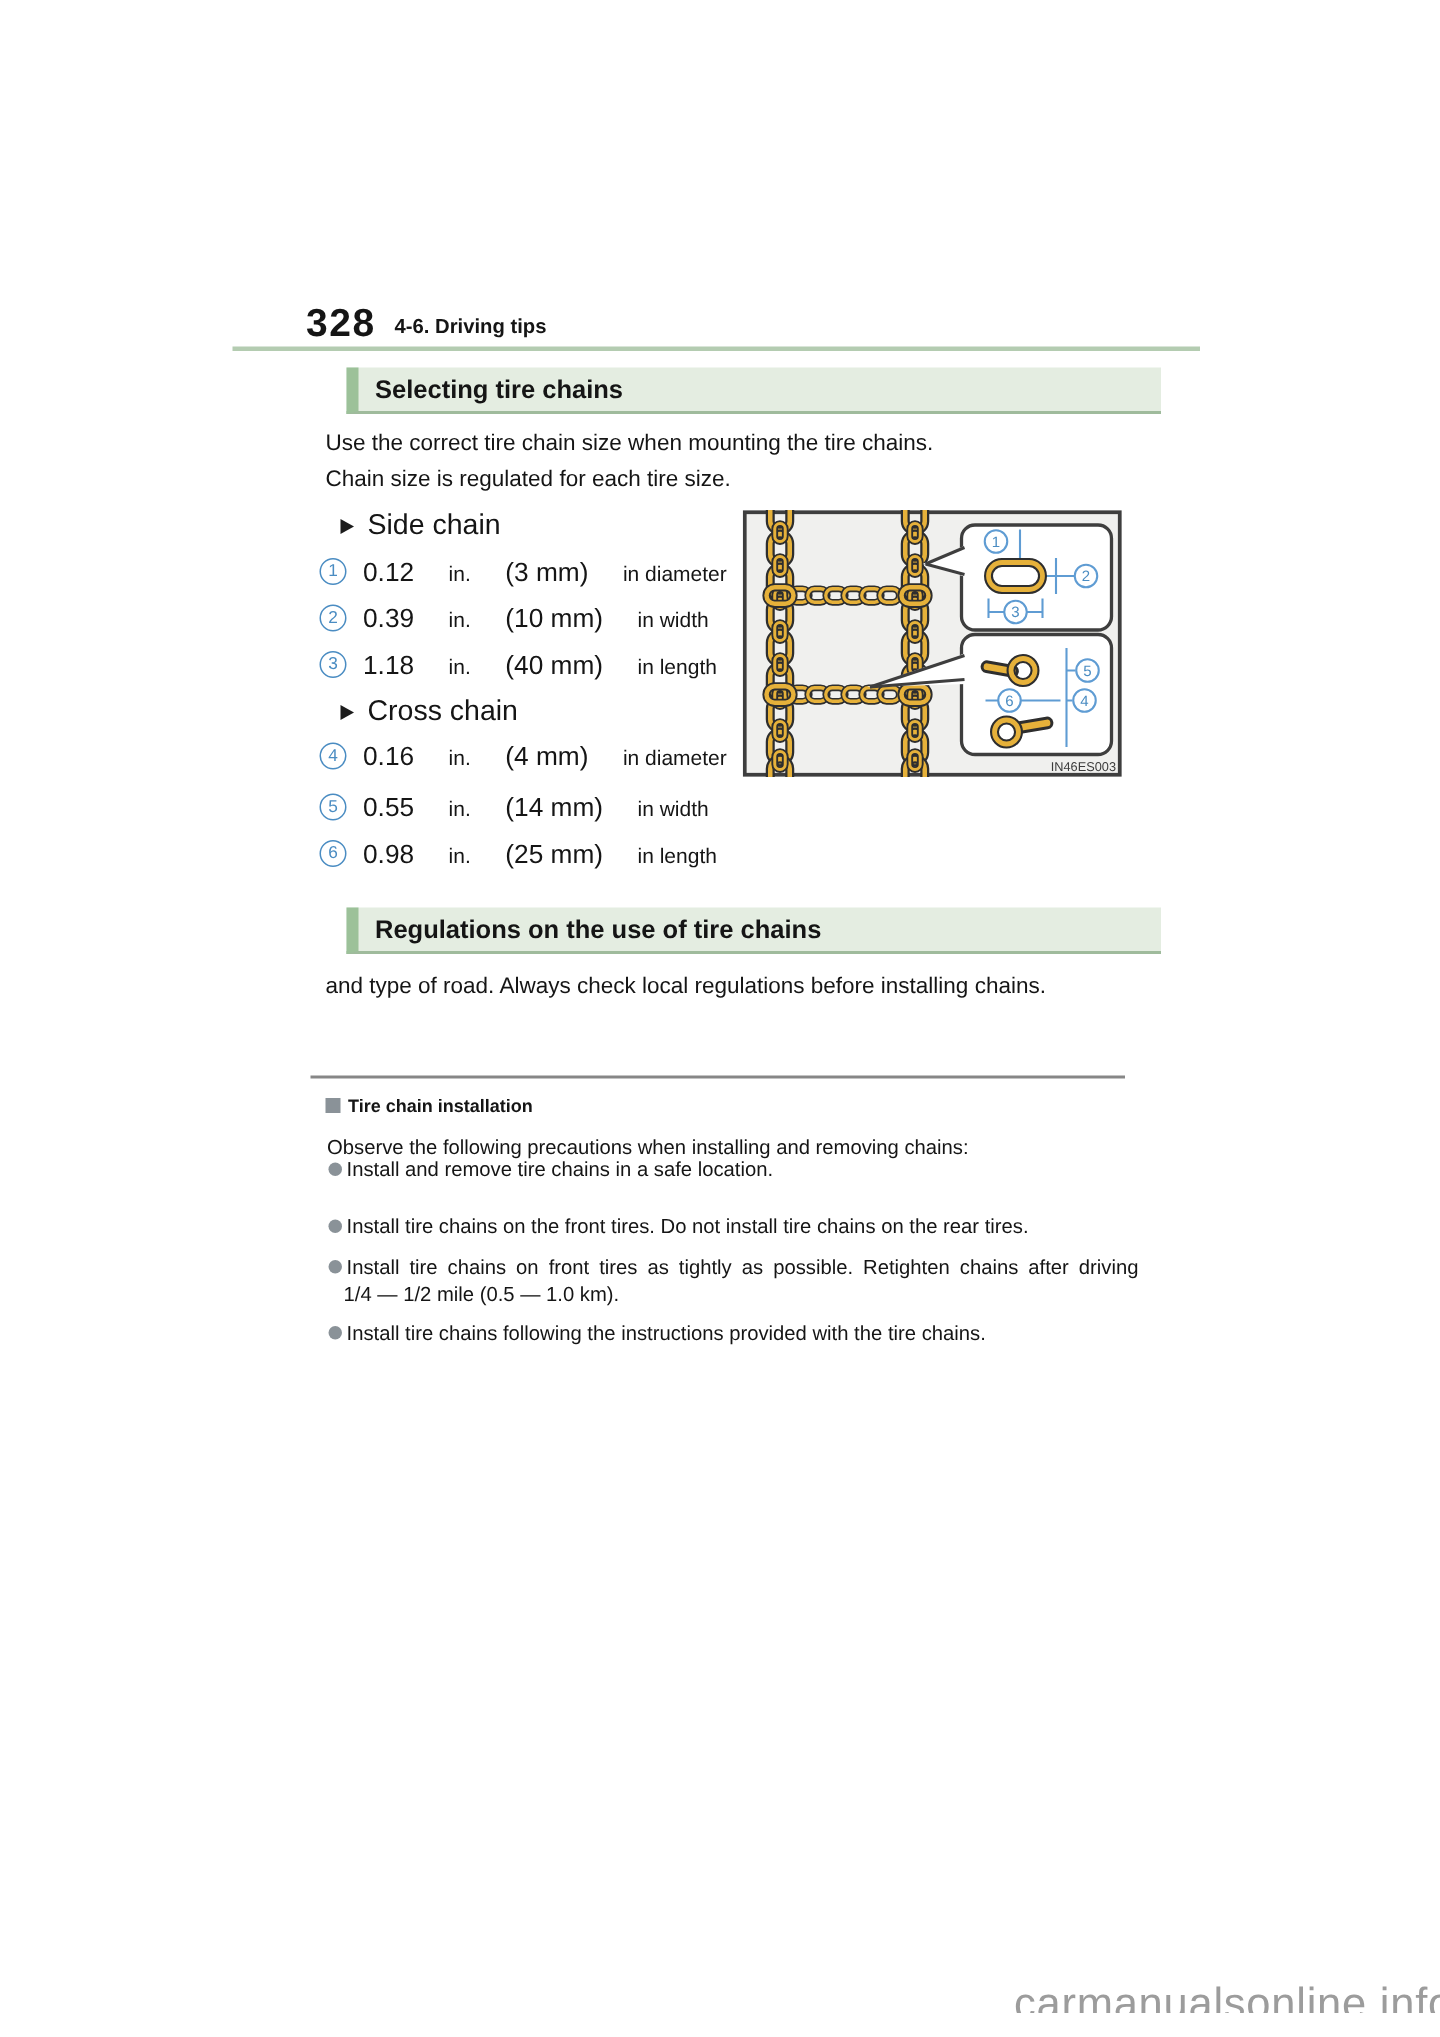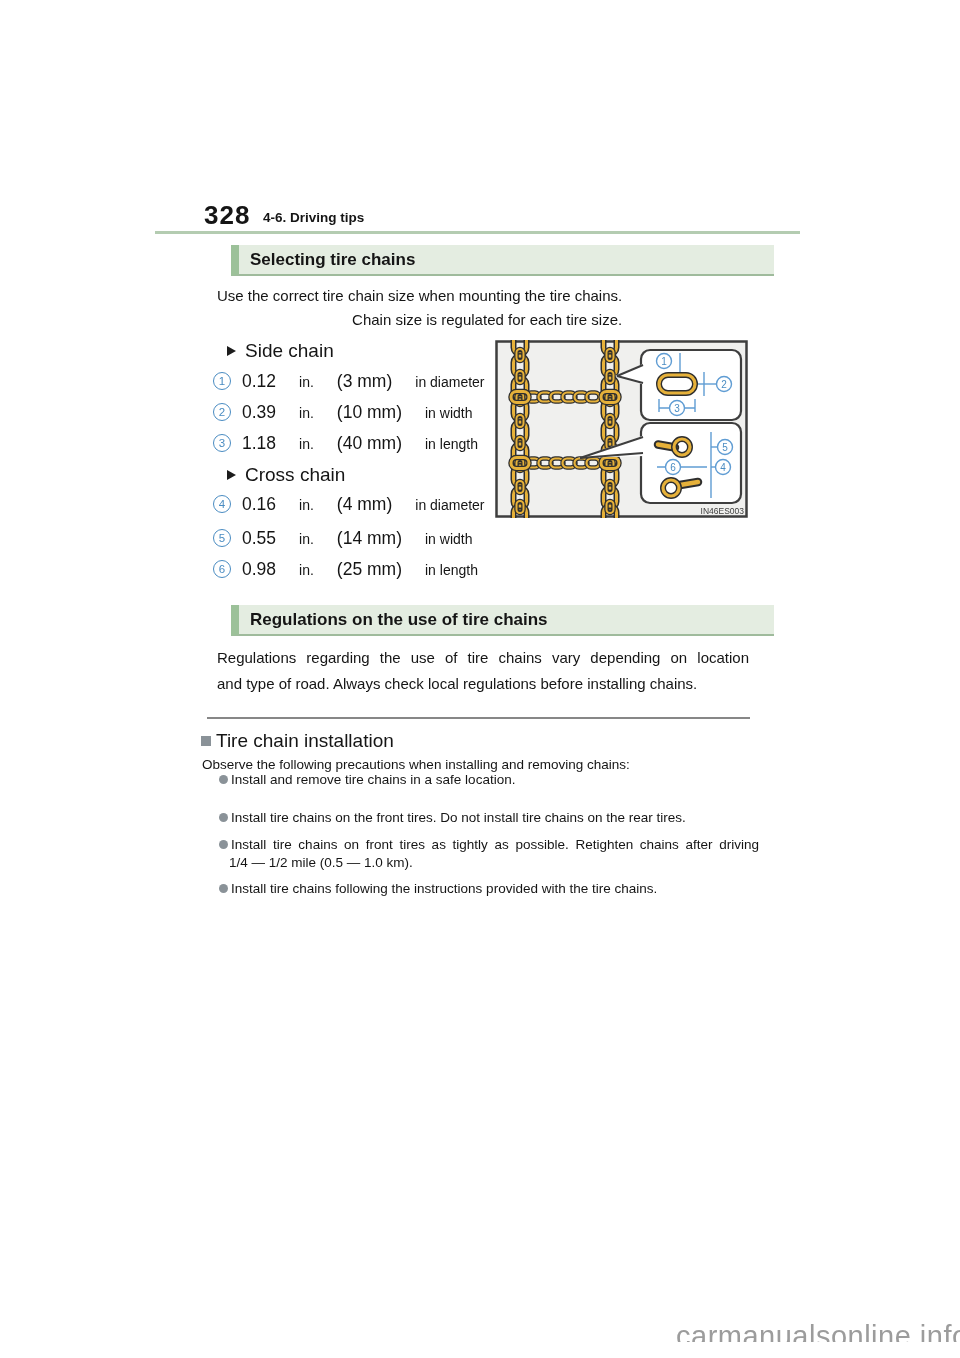--- a/index.html
+++ b/index.html
@@ -12,42 +12,42 @@
   .page-number{left:204px;top:200px;font-size:26px;font-weight:700;letter-spacing:1px;}
   .section-label{left:263px;top:210px;font-size:13.5px;font-weight:700;}
   .header-rule{left:155px;top:231px;width:645px;height:3px;background:#b4ccb1;}
   
   .section-bar{
     left:207px;width:543px;height:31px;background:#e4ede1;
     border-left:8px solid #9cc199;border-bottom:2px solid #9fbb9c;box-sizing:border-box;
     display:flex;align-items:center;padding-left:11px;font-size:17px;font-weight:700;margin-left:24px;
   }
   
-  .body-line{font-size:15px;line-height:24px;white-space:nowrap;text-align:right;}
+  .body-line{font-size:15px;line-height:24px;white-space:nowrap;}
   .para{font-size:15px;line-height:25.5px;}
   .justify-full{text-align:justify;text-align-last:justify;}
   
   .group-label{left:227px;display:flex;align-items:center;font-size:19px;height:22px;}
   .tri{width:0;height:0;border-left:9px solid #1c1c1c;border-top:5.5px solid transparent;
        border-bottom:5.5px solid transparent;margin-right:9px;display:inline-block;}
   .chain-item{left:213px;display:flex;align-items:center;height:22px;}
   .num-circle{
     width:16px;height:16px;border:1.5px solid #4a8cc2;border-radius:50%;color:#4a8cc2;
     font-size:11.5px;line-height:16px;display:inline-flex;align-items:center;justify-content:center;
     margin-right:11px;flex:none;
   }
   .item-text{display:inline-flex;align-items:baseline;gap:18px;}
   .item-text span{margin-right:5px;}
   .item-text .big{font-size:17.5px;}
   .item-text .sm{font-size:14px;}
   
   .divider{left:207px;top:717px;width:543px;height:2px;background:#878787;}
-  .note-title{left:201px;top:730px;display:flex;align-items:center;font-size:19px;font-weight:400;}
+  .note-title{left:217px;top:730px;display:flex;align-items:center;font-size:12px;font-weight:700;}
   .note-square{width:10px;height:10px;background:#8a9298;margin-right:5px;flex:none;}
-  .note-intro{left:202px;top:757px;font-size:13.5px;white-space:nowrap;}
+  .note-intro{left:218px;top:757px;font-size:13.5px;white-space:nowrap;}
   .bullet{left:219px;display:flex;font-size:13.5px;line-height:17.5px;}
   .dot{width:9px;height:9px;border-radius:50%;background:#8a9298;margin:4px 3px 0 0;flex:none;}
   .bullet .one-line{white-space:nowrap;}
   .bullet .wrap{width:528px;}
   
   .watermark{left:676px;top:1320px;width:270px;text-align:right;font-size:29px;color:#9c9c9c;letter-spacing:0.5px;}
   
   .figure{left:495px;top:340px;}
 </style>
 </head>
@@ -270,21 +270,20 @@
       </g>
     </g>
 
     <text x="249" y="174" text-anchor="end" font-size="8.5" fill="#3c3c3c">IN46ES003</text>
   </svg>
 
   <div class="abs section-bar" style="top:605px;">
     <span>Regulations on the use of tire chains</span>
   </div>
   <div class="abs para" style="left:217px;top:645px;width:532px;">
-    <div class="justify-full">Regulations regarding the use of tire chains vary depending on location</div>
     <div>and type of road. Always check local regulations before installing chains.</div>
   </div>
 
   <div class="abs divider"></div>
 
   <div class="abs note-title">
     <span class="note-square"></span>
     <span>Tire chain installation</span>
   </div>
   <div class="abs note-intro">Observe the following precautions when installing and removing chains:</div>

